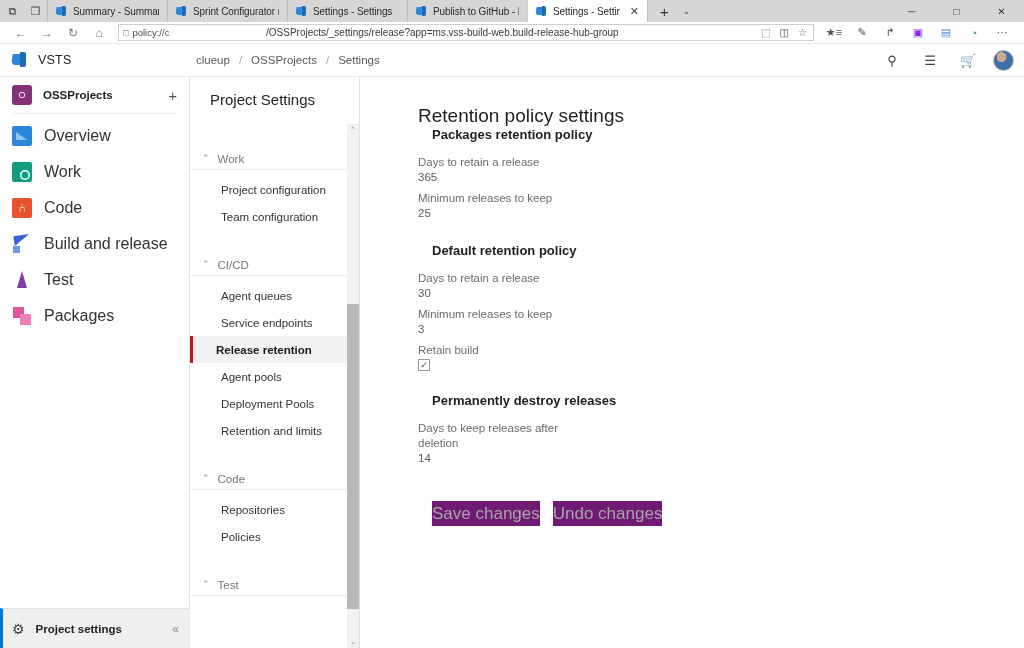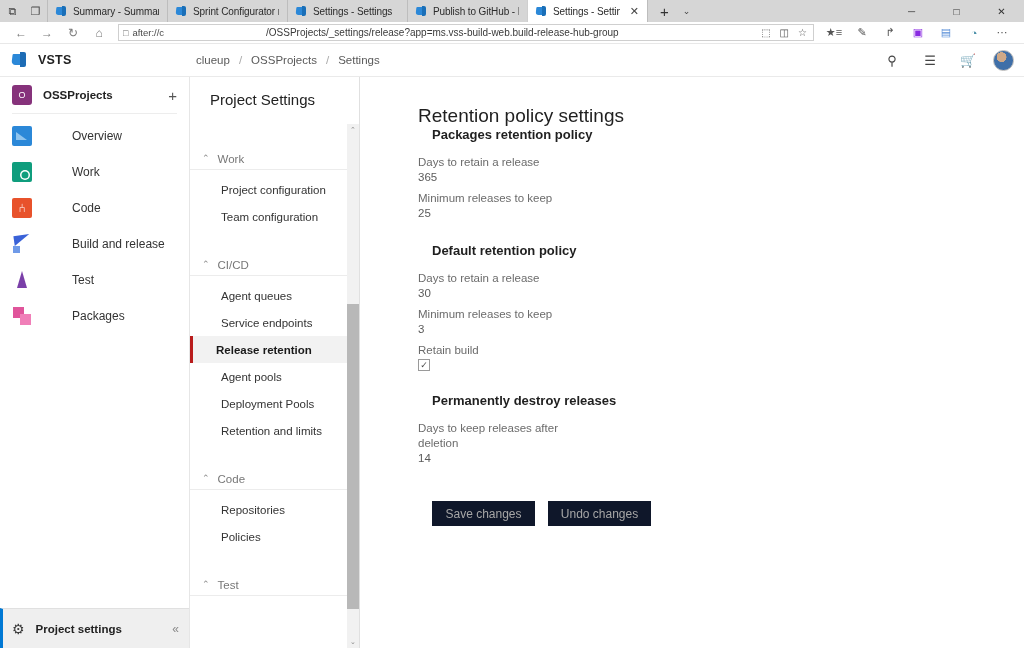--- a/index.html
+++ b/index.html
@@ -154,21 +154,21 @@
     border-radius: 1px 1px 2px 4px;
     transform: skewX(-7deg);
   }
   .vsts-logo::after {
     content: "";
     position: absolute; left: 8px; top: 0;
     width: 6px; height: 15px;
     background: #1d6cb5;
     border-radius: 0 2px 2px 0;
   }
-  .vsts-name { font-size: 12.5px; font-weight: bold; color: #222; letter-spacing: 0.2px; }
+  .vsts-name { font-size: 12.5px; font-weight: normal; color: #222; letter-spacing: 0.2px; }
   .breadcrumb {
     display: flex; align-items: center; gap: 0;
     margin-left: 6px;
     font-size: 11.5px;
     color: #6e6e6e;
   }
   .bc-item { padding: 0 0; color: #5a5a5a; }
   .bc-sep { padding: 0 9px; color: #a8a8a8; }
   .header-actions {
     margin-left: auto; display: flex; align-items: center; gap: 0;
@@ -221,21 +221,21 @@
     padding: 0 12px;
     gap: 12px;
   }
   .navicon {
     width: 20px; height: 20px; flex: 0 0 auto;
     border-radius: 2px;
     position: relative;
     display: flex; align-items: center; justify-content: center;
     color: #fff; font-size: 10px;
   }
-  .navlabel { font-size: 12px; color: #333; margin-left: 28px; }
+  .navlabel { font-size: 16px; color: #333; }
 
   .ic-overview { background: #2b88d8; }
   .ic-overview::after {
     content:""; position:absolute; left:4px; top:6px;
     width:0;height:0;border-left:11px solid #8fc4ee; border-top:8px solid transparent;
   }
   .ic-work { background: #0f9d7d; }
   .ic-work::after {
     content:""; position:absolute; right:2px; bottom:2px;
     width:10px;height:10px;border-radius:50%;background:#0f9d7d;
@@ -386,24 +386,24 @@
     border: 1px solid #9a9a9a;
     background: #fff;
     display: inline-flex; align-items: center; justify-content: center;
     font-size: 9px; color: #4a4a4a; line-height: 1;
     margin-top: 1px;
   }
   .btn-row { display: flex; gap: 13px; margin: 35px 0 0 14px; }
   .btn {
     min-width: 103px;
     height: 25px;
-    background: #0f172a;
+    background: #701a75;
     border: none;
     color: #a6a6a6;
-    font-size: 12px;
+    font-size: 17px;
     font-family: "Liberation Sans", sans-serif;
     display: flex; align-items: center; justify-content: center;
   }
 </style>
 </head>
 <body>
 
 <div id="browser-chrome">
 
   <div class="tabstrip">
@@ -447,21 +447,21 @@
   </div>
 
   <div class="navbar">
     <span class="navbtn">←</span>
     <span class="navbtn">→</span>
     <span class="navbtn">↻</span>
     <span class="navbtn">⌂</span>
 
     <div class="urlbar">
       <span class="lock">□</span>
-      <span class="url-left">after://c</span>
+      <span class="url-left">policy://c</span>
       <span class="url-path">/OSSProjects/_settings/release?app=ms.vss-build-web.build-release-hub-group</span>
       <span class="url-icons">
         <span class="ui">⬚</span>
         <span class="ui">◫</span>
         <span class="ui">☆</span>
       </span>
     </div>
 
     <div class="toolbar-icons">
       <span class="tbi">★≡</span>

